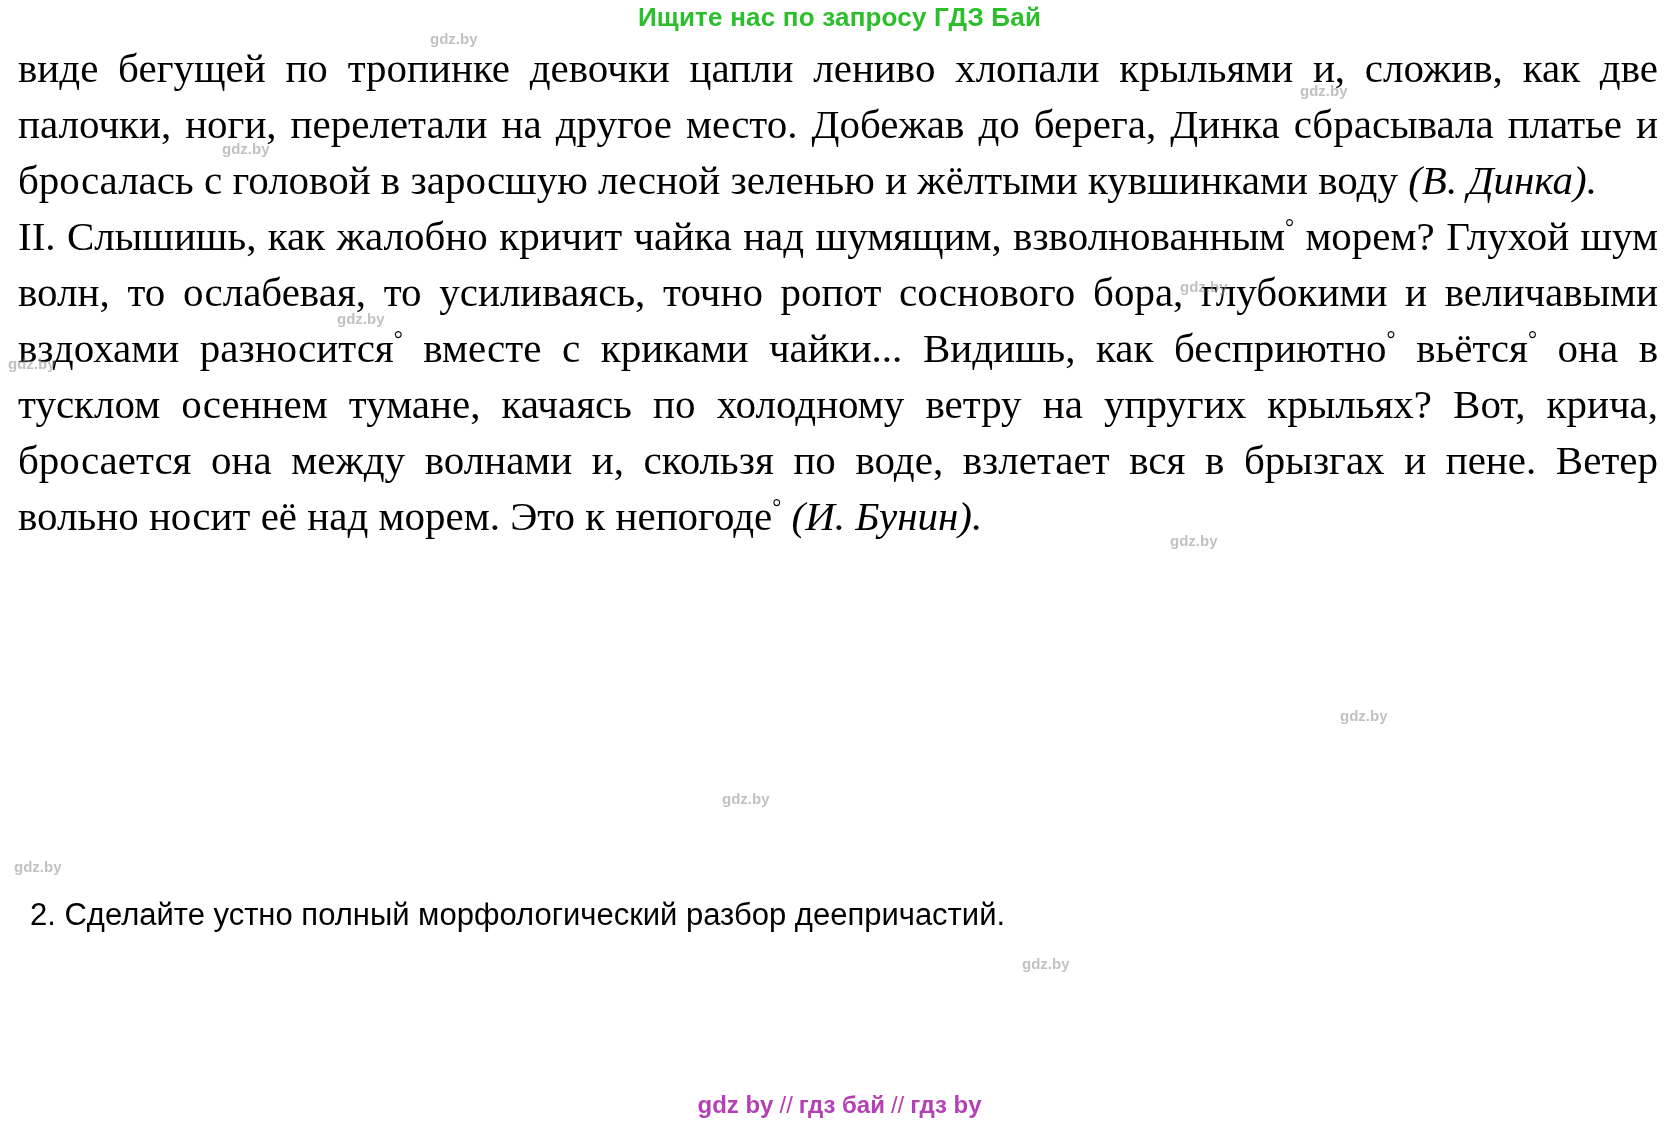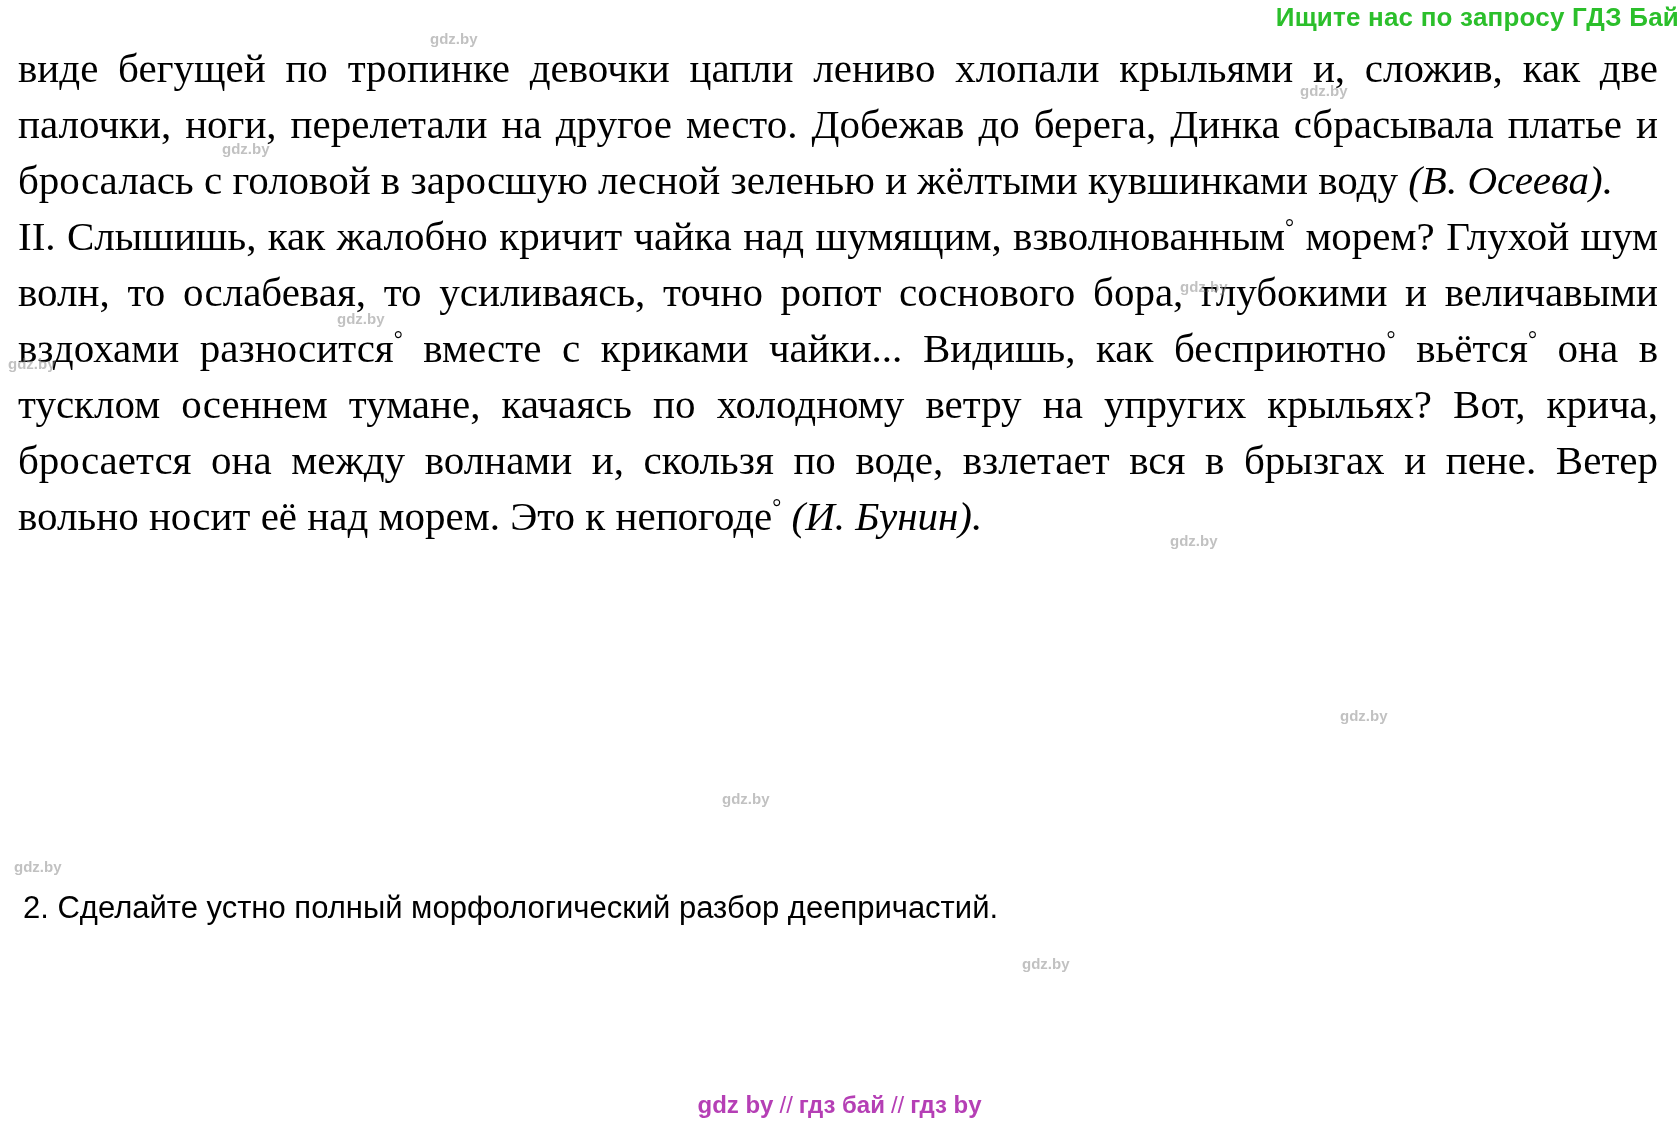--- a/index.html
+++ b/index.html
@@ -17,21 +17,21 @@
   .page {
     position: relative;
     width: 1679px;
     height: 1131px;
   }
   .top-banner {
     position: absolute;
     top: 2px;
     left: 0;
     width: 100%;
-    text-align: right;
+    text-align: center;
     color: #2bbf2b;
     font-family: "Liberation Sans", sans-serif;
     font-size: 26px;
     font-weight: bold;
     letter-spacing: 0.2px;
   }
   .body-text {
     position: absolute;
     top: 40px;
     left: 18px;
@@ -62,21 +62,21 @@
     position: absolute;
     left: 18px;
     top: 880px;
     width: 1640px;
     font-family: "Liberation Sans", sans-serif;
     font-size: 31px;
     line-height: 46px;
     color: #000000;
   }
   .task {
-    margin: 5px;
+    margin: 12px;
     text-align: justify;
     text-align-last: left;
   }
   .task-indent {
     text-indent: 52px;
   }
   .footer {
     position: absolute;
     bottom: 12px;
     left: 0;
@@ -104,21 +104,21 @@
   }
 </style>
 </head>
 <body>
 
 <div class="page">
 
   <div class="top-banner">Ищите нас по запросу ГДЗ Бай</div>
 
   <div class="body-text">
-    <p class="para justify-all"><span>виде бегущей по тропинке девочки цапли лениво хлопали крыльями и, сложив, как две палочки, ноги, перелетали на другое место. Добежав до берега, Динка сбрасывала платье и бросалась с головой в заросшую лесной зеленью и жёлтыми кувшинками воду</span> <span class="it">(В. Осеева).</span></p>
+    <p class="para justify-all"><span>виде бегущей по тропинке девочки цапли лениво хлопали крыльями и, сложив, как две палочки, ноги, перелетали на другое место. Добежав до берега, Динка сбрасывала платье и бросалась с головой в заросшую лесной зеленью и жёлтыми кувшинками воду</span> <span class="it">(В. Динка).</span></p>
     <p class="para justify-all"><span>II.</span> <span>Слышишь, как жалобно кричит чайка над шумящим, взволнованным</span><sup class="deg">°</sup> <span>морем? Глухой шум волн, то ослабевая, то усиливаясь, точно ропот соснового бора, глубокими и величавыми вздохами разносится</span><sup class="deg">°</sup> <span>вместе с криками чайки... Видишь, как бесприютно</span><sup class="deg">°</sup> <span>вьётся</span><sup class="deg">°</sup> <span>она в тусклом осеннем тумане, качаясь по холодному ветру на упругих крыльях? Вот, крича, бросается она между волнами и, скользя по воде, взлетает вся в брызгах и пене. Ветер вольно носит её над морем. Это к непогоде</span><sup class="deg">°</sup> <span class="it">(И. Бунин).</span></p>
   </div>
 
   <div class="tasks">
     <p class="task"><span>2.</span> <span>Сделайте устно полный морфологический разбор деепричастий.</span></p>
   </div>
 
   <div class="footer">
     <span>gdz by</span><span class="sep">//</span><span>гдз бай</span><span class="sep">//</span><span>гдз by</span>
   </div>

